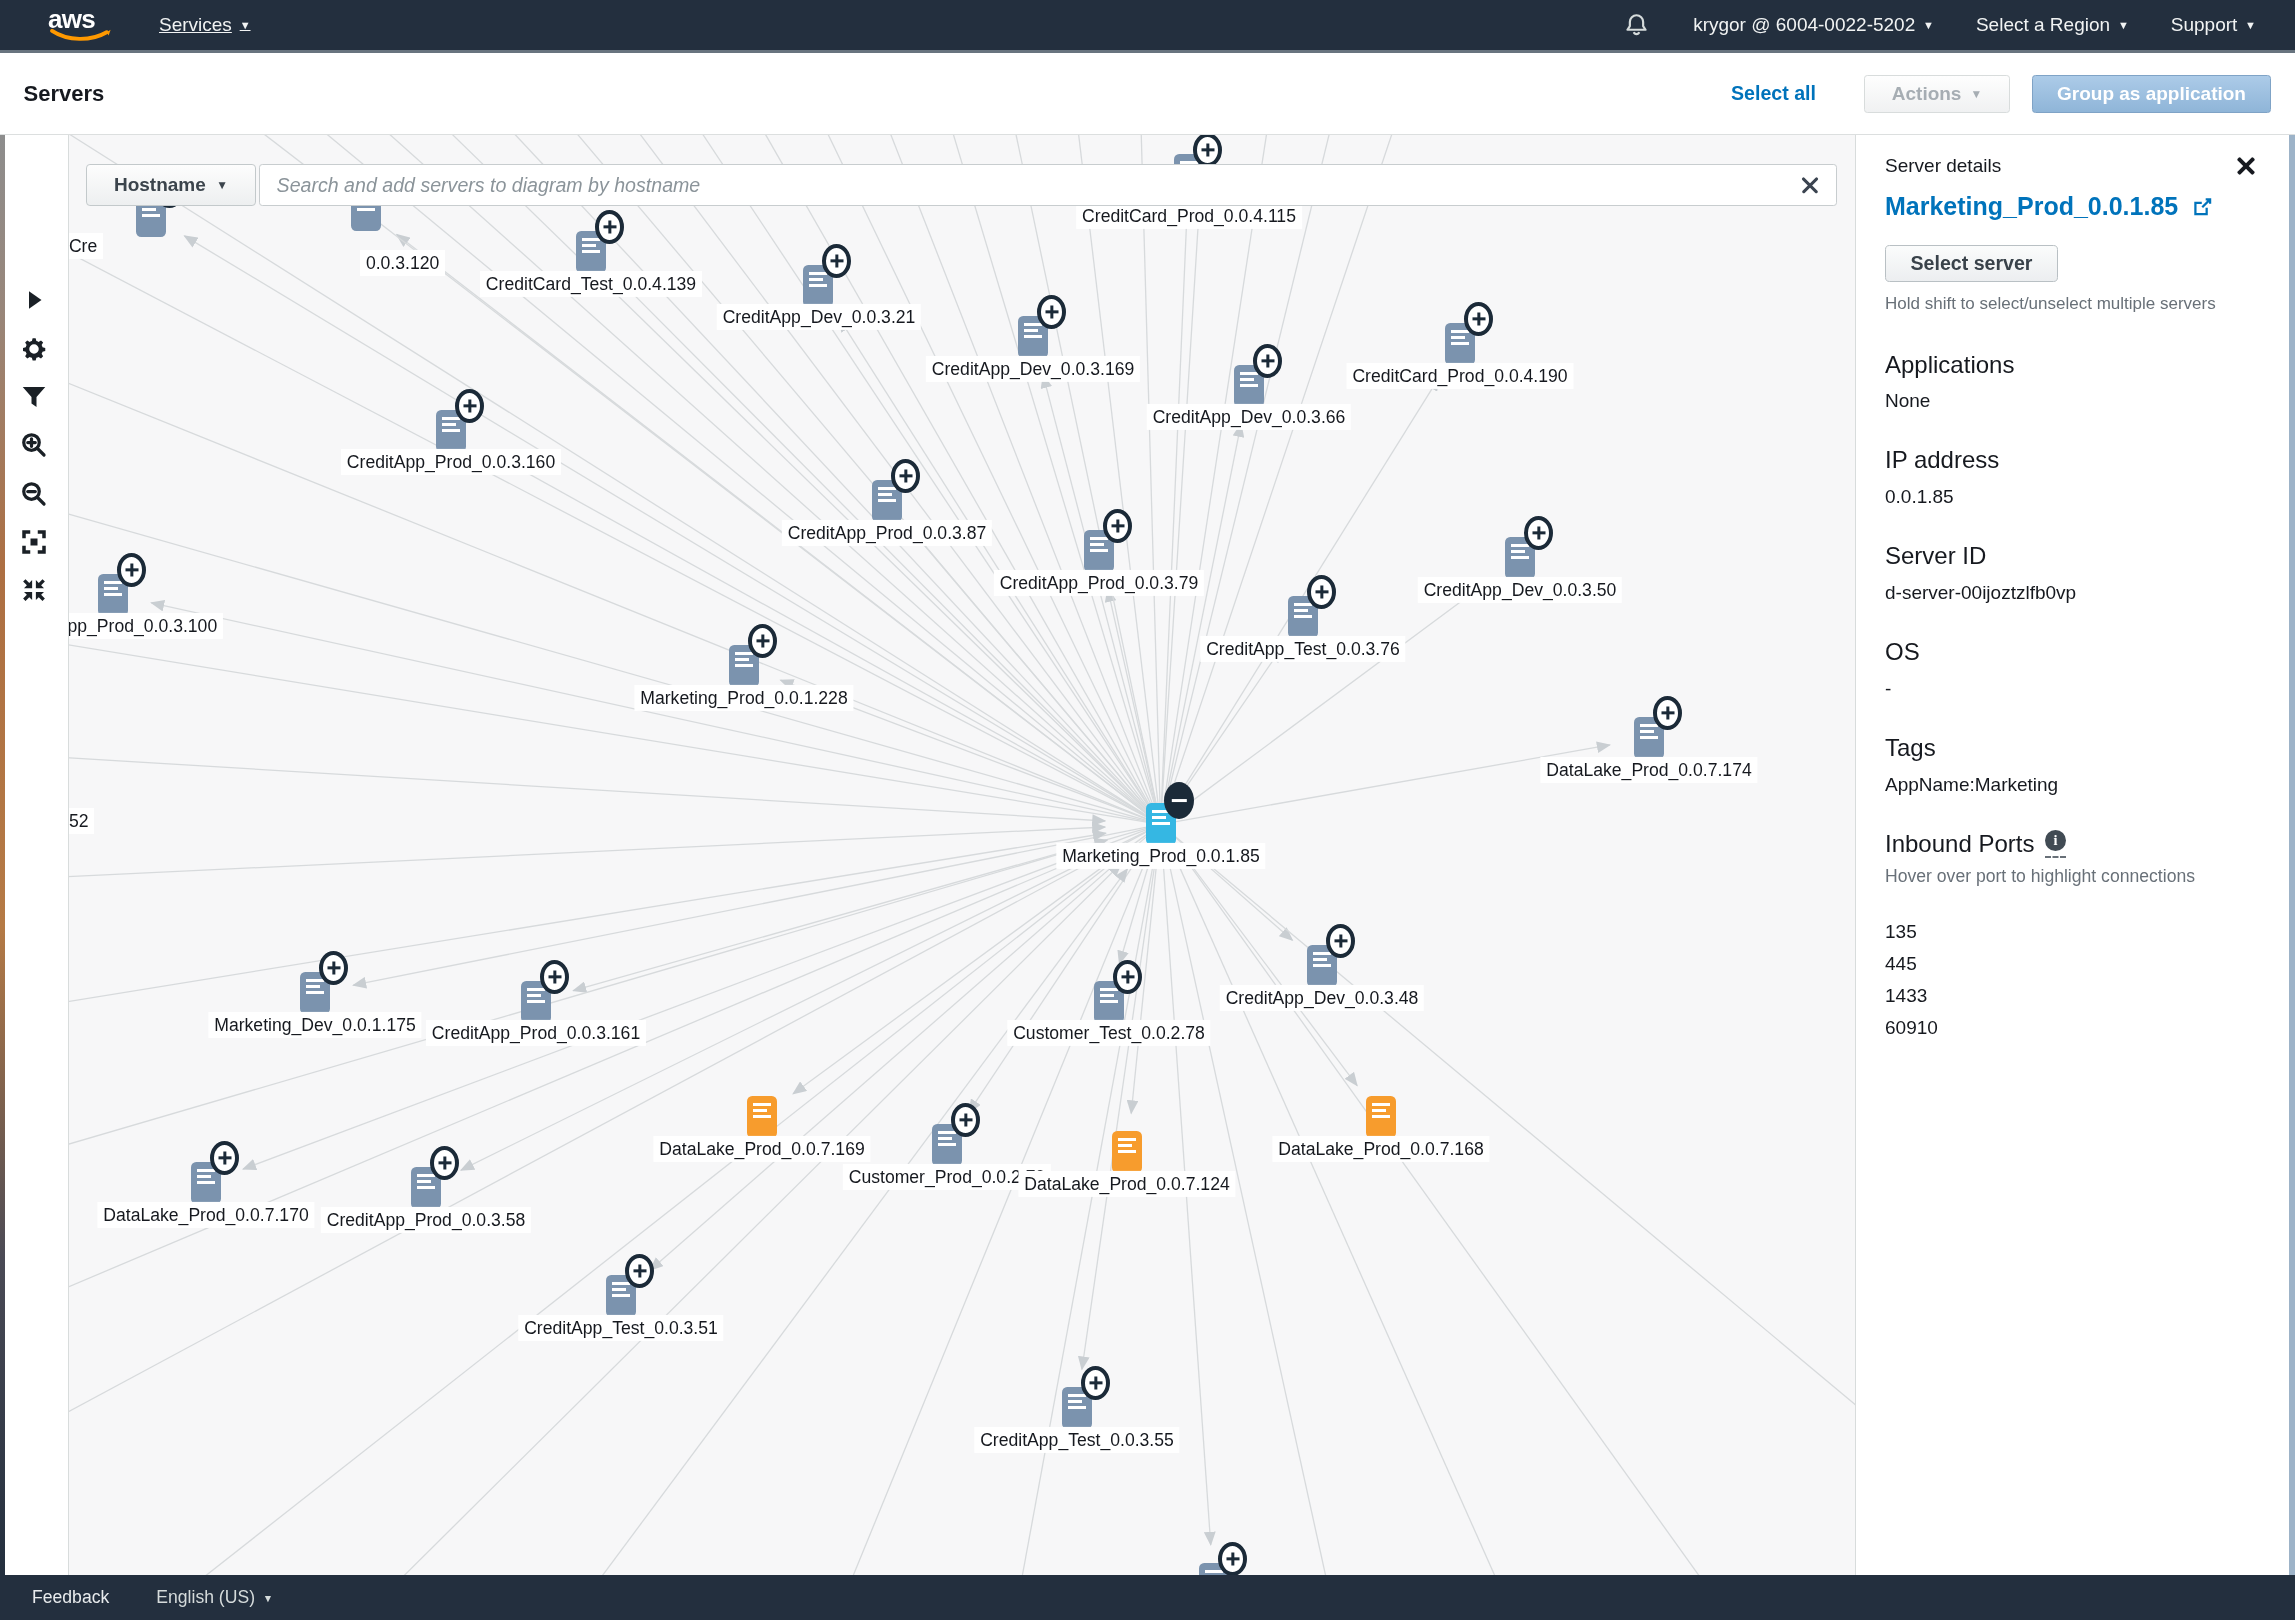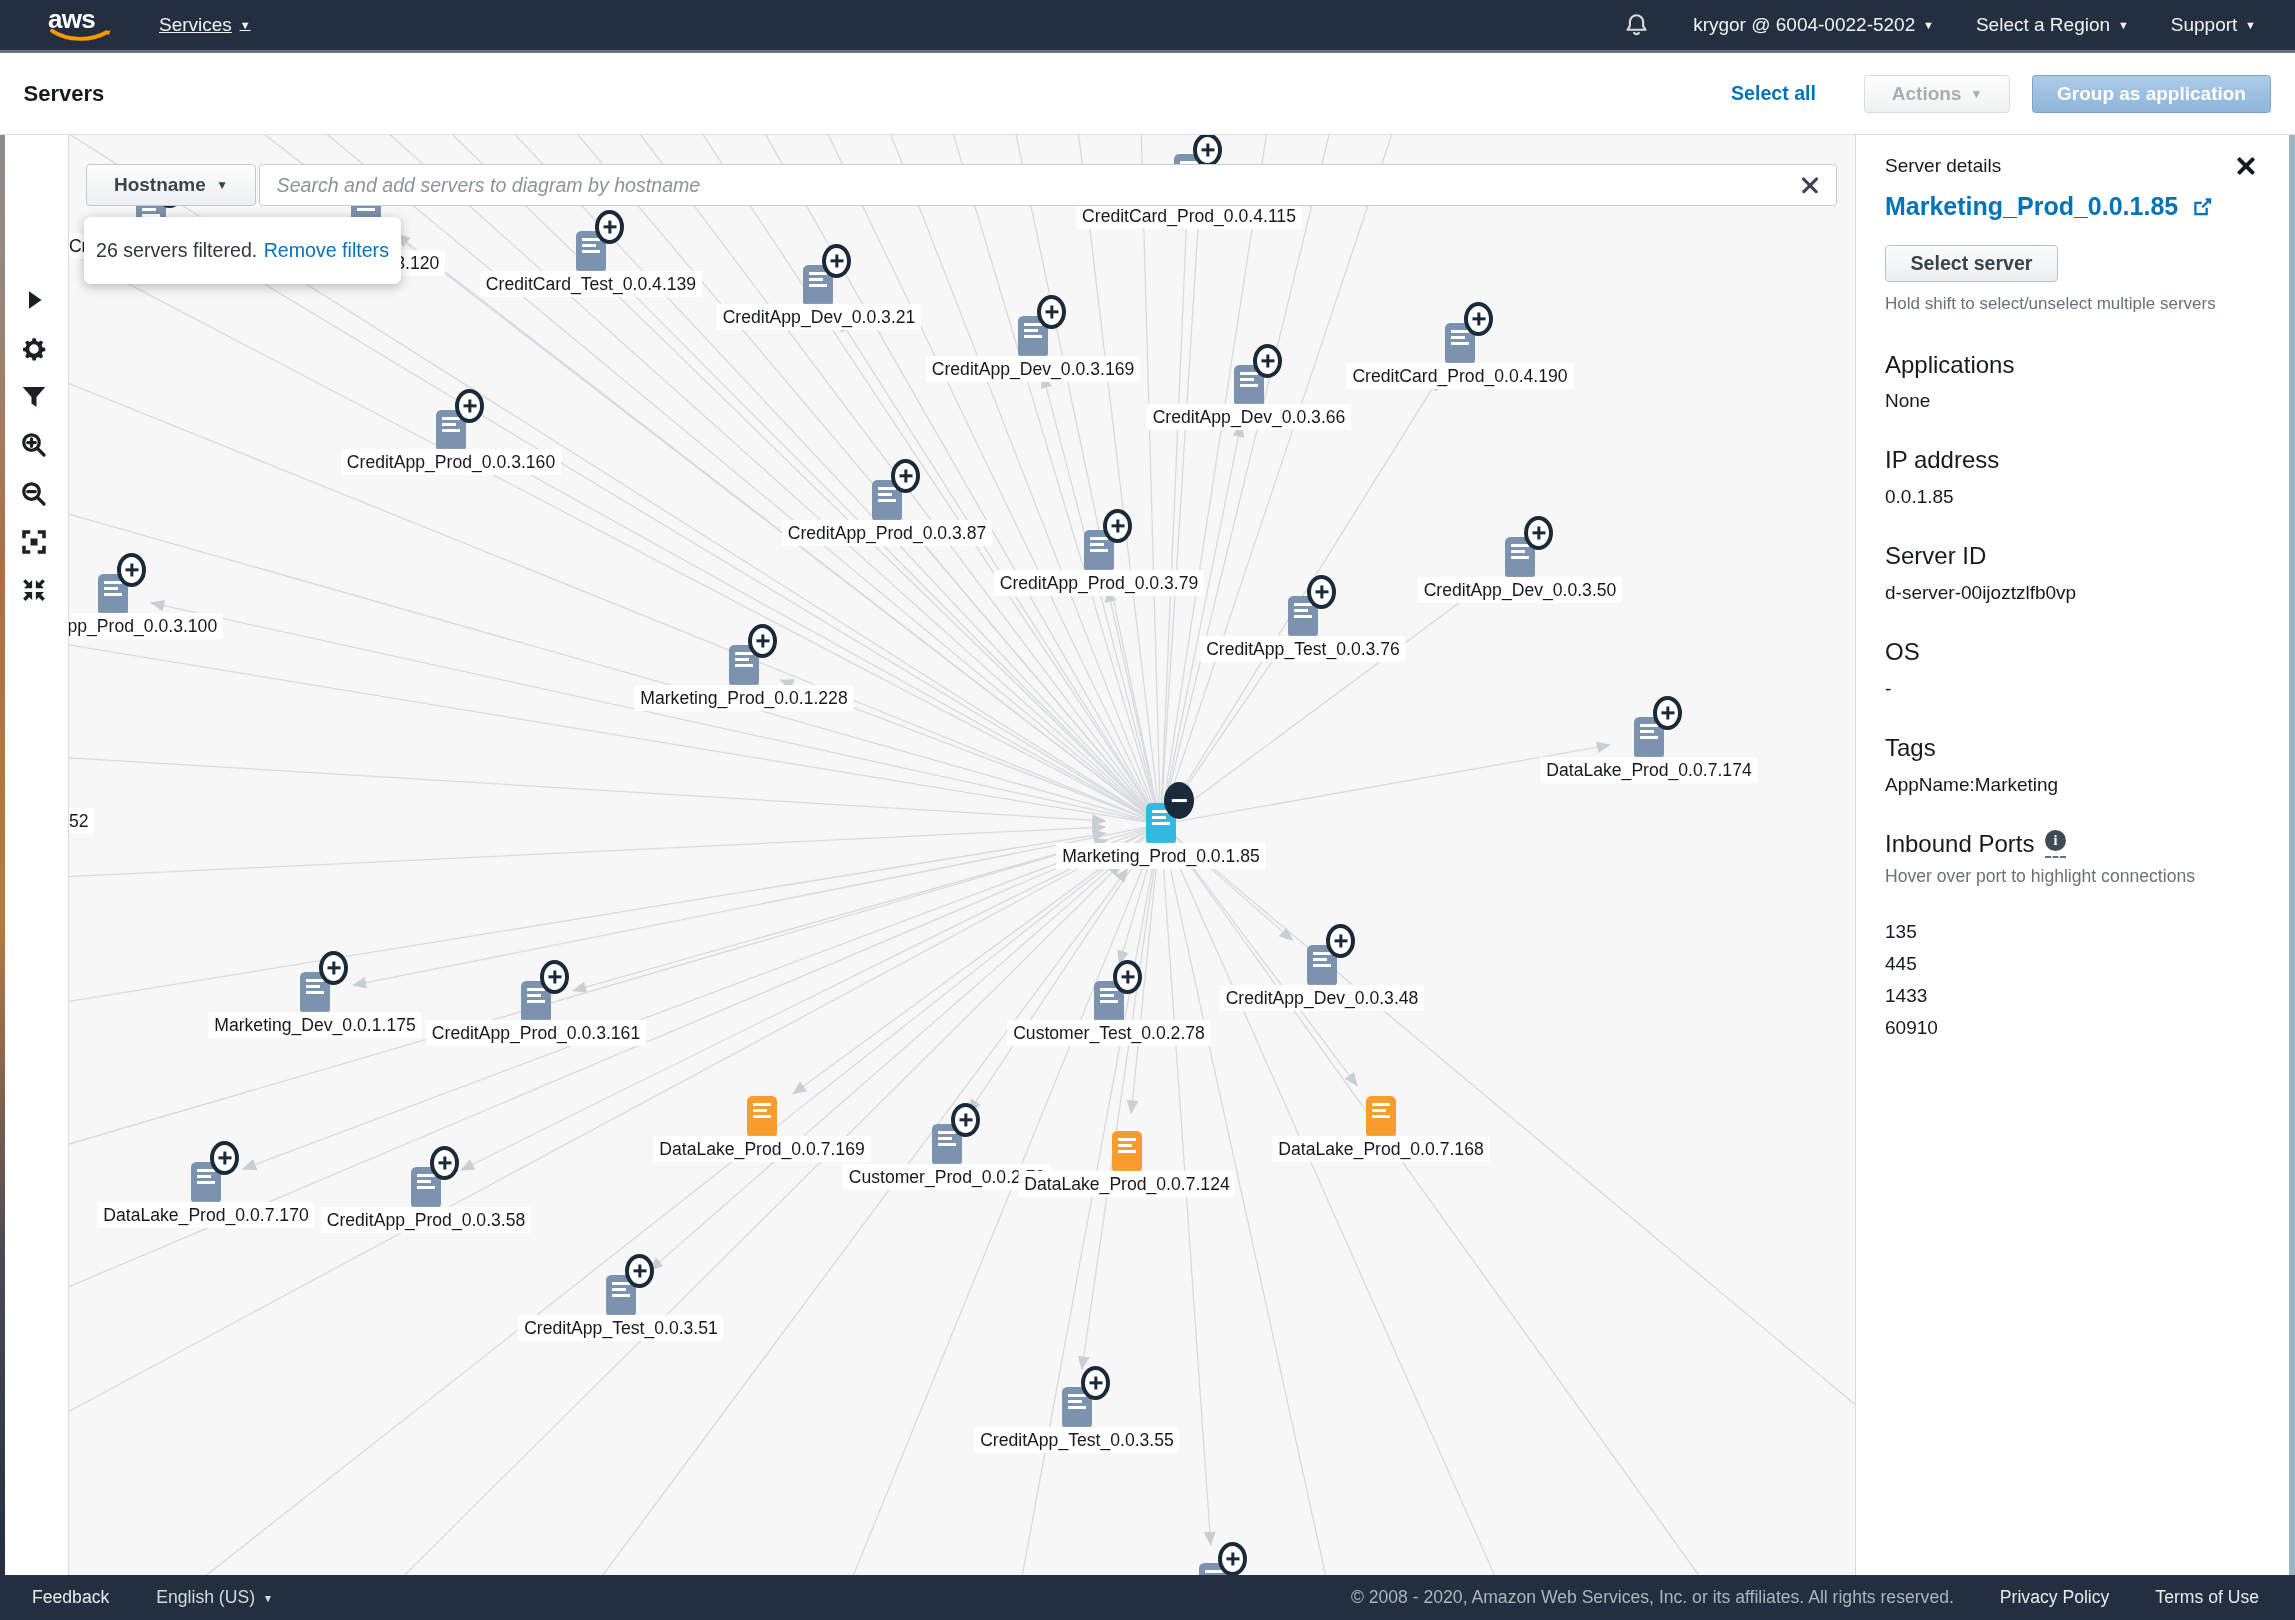--- a/index.html
+++ b/index.html
@@ -378,24 +378,20 @@
     <div class="hostname-btn">
       <span>Hostname</span>
       <span class="caret">▼</span>
     </div>
     <div class="search-input-wrap">
       <input class="search-input" type="text" placeholder="Search and add servers to diagram by hostname" style="">
       <span class="clear-x"></span>
     </div>
   </div>
 
-  <div class="filter-tip">
-    <span>26 servers filtered.</span>
-    <a>Remove filters</a>
-  </div>
 
   <div class="sidebar">
     <div class="tool" style="top:150px">
       <svg viewBox="0 0 24 24">
           <path d="M8 5 l10 7 -10 7 z" fill="#1a2026"></path>
         </svg>
     </div>
     <div class="tool" style="top:199px">
       <svg viewBox="0 0 24 24" fill="#1a2026">
         <path d="M12 8.2a3.8 3.8 0 1 0 0 7.6 3.8 3.8 0 0 0 0-7.6zm9 5.3-2.2.6a7 7 0 0 1-.7 1.7l1.2 2-1.7 1.7-2-1.2a7 7 0 0 1-1.7.7l-.6 2.2h-2.4l-.6-2.2a7 7 0 0 1-1.7-.7l-2 1.2-1.7-1.7 1.2-2a7 7 0 0 1-.7-1.7l-2.2-.6v-2.4l2.2-.6a7 7 0 0 1 .7-1.7l-1.2-2 1.7-1.7 2 1.2a7 7 0 0 1 1.7-.7l.6-2.2h2.4l.6 2.2a7 7 0 0 1 1.7.7l2-1.2 1.7 1.7-1.2 2a7 7 0 0 1 .7 1.7l2.2.6z" fill-rule="evenodd" fill="#1a2026"></path>
@@ -490,21 +486,16 @@
   </div>
 
   <div class="footer">
     <div class="footer-left">
       <span class="link">Feedback</span>
       <span class="lang">
         <span>English (US)</span>
         <span class="caret">▼</span>
       </span>
     </div>
-    <div class="footer-right">
-      <span class="copyright">© 2008 - 2020, Amazon Web Services, Inc. or its affiliates. All rights reserved.</span>
-      <span class="link">Privacy Policy</span>
-      <span class="link">Terms of Use</span>
-    </div>
   </div>
 
 </div>
 
 
 </body></html>

